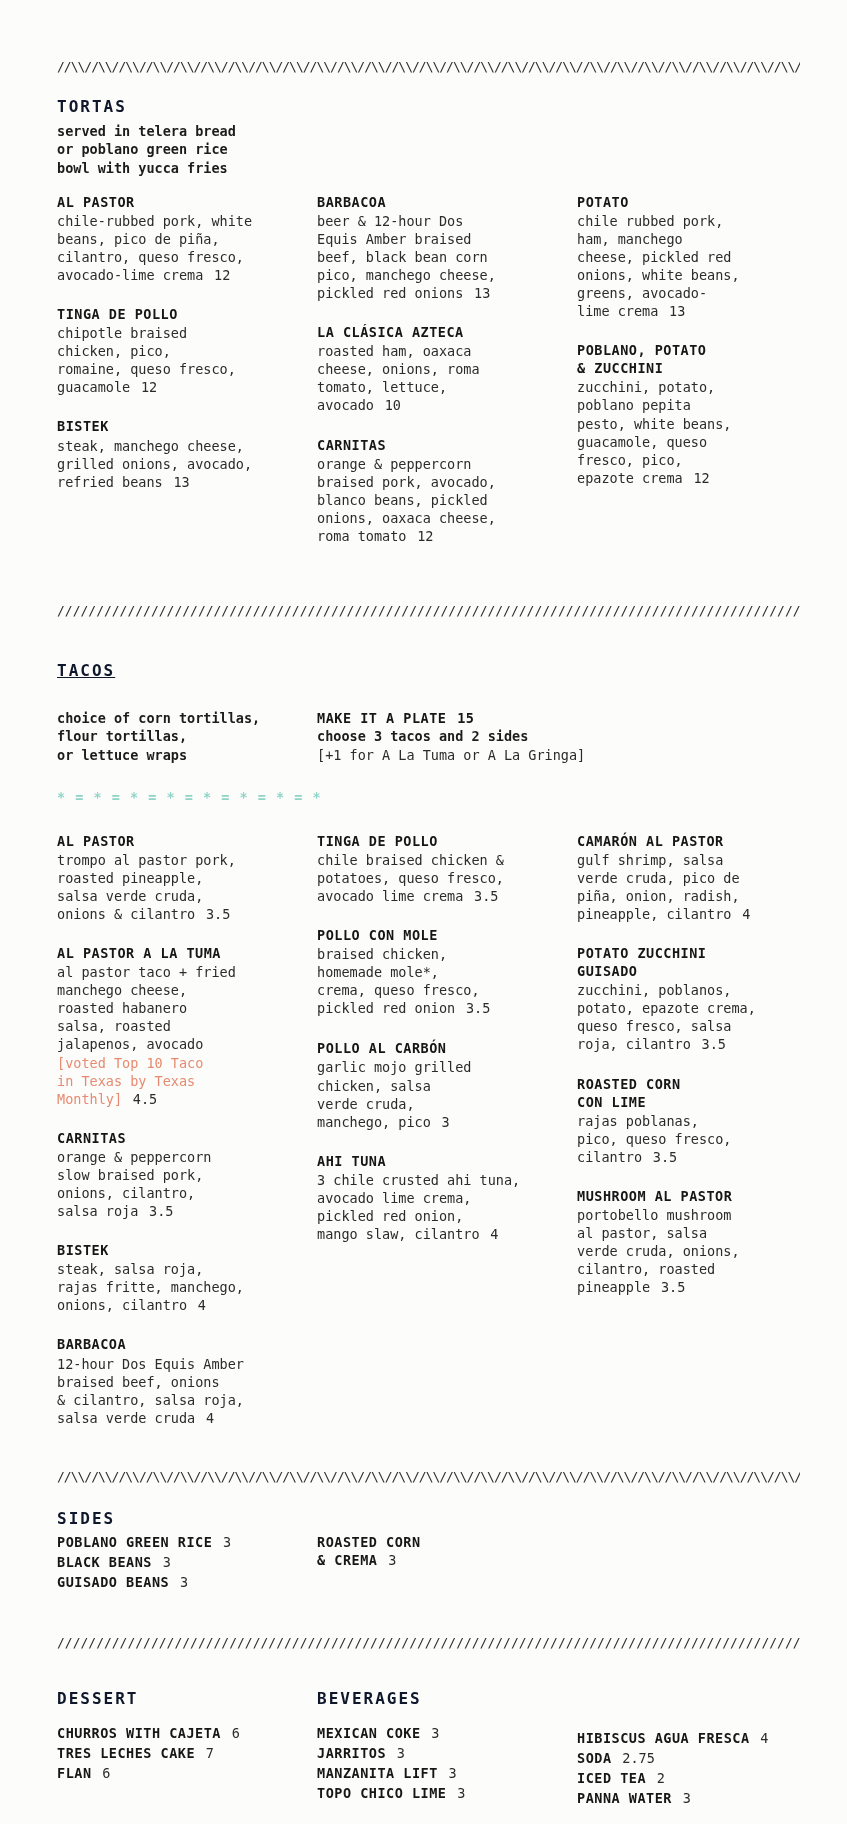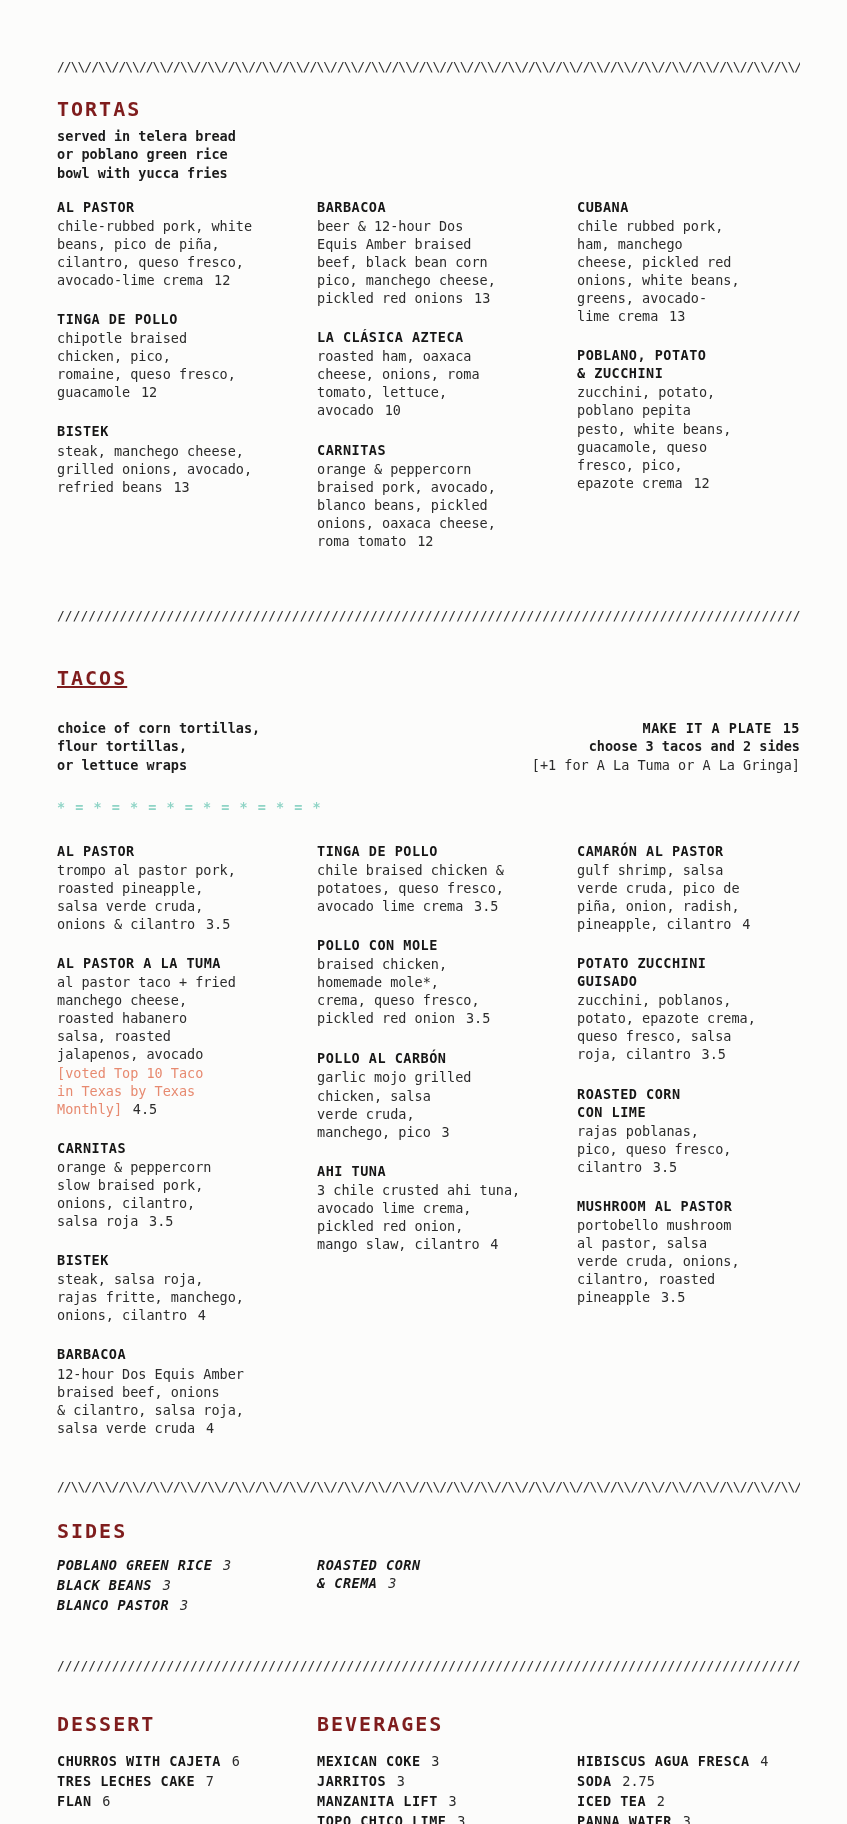--- a/index.html
+++ b/index.html
@@ -13,22 +13,22 @@
   }
   .menu { padding: 58px 47px 60px 57px; }
 
   .divider {
     white-space: nowrap; overflow: hidden; width: 100%;
     font-size: 13px; color: #2e2e2e; letter-spacing: 0;
   }
   .divider.zigzag { letter-spacing: -1px; }
 
   .section-title {
-    font-size: 20px; font-weight: 700; letter-spacing: 2px;
-    color: #7f1d1d; line-height: 1.25;
+    font-size: 16px; font-weight: 700; letter-spacing: 2px;
+    color: #0f172a; line-height: 1.25;
   }
 
   .cols3 { display: grid; grid-template-columns: repeat(3, 1fr); column-gap: 37px; }
 
   
   .tortas-title { margin-top: 22px; }
   .subtitle { font-weight: 700; white-space: pre-line; margin-top: 5px; color: #1c1c1c; }
   .tortas-grid { margin-top: 16px; }
 
   
@@ -41,37 +41,37 @@
   }
   .item-body { white-space: pre-line; }
   .item-price { margin-left: 0.8em; white-space: pre; }
   .item-note { color: var(--note-orange, #e78a70); }
 
   
   .divider-pretacos { margin-top: 36px; }
   .tacos-title { margin-top: 42px; text-decoration: underline; }
   .tacos-intro { margin-top: 28px; }
   .intro-left { font-weight: 700; white-space: pre-line; color: #1c1c1c; }
-  .plate { grid-column: 2 / 4; text-align: right; }
+  .plate { grid-column: 2 / 4; }
   .plate-line1 { font-weight: 700; letter-spacing: 0.5px; color: #161616; }
   .plate-line2 { font-weight: 700; color: #1c1c1c; }
   .plate-line3 { color: #2b2b2b; }
   .stars {
     color: var(--star-teal, #8fd4c6); font-weight: 700;
     letter-spacing: 1px; margin: 24px 0 26px 0;
   }
 
   
   .inline-list .item { margin-bottom: 2px; margin-top: 0; }
   .inline-list .item-name { display: inline; margin-bottom: 0; }
   .inline-list .item-body { display: inline; }
 
   .divider-presides { margin-top: 20px; }
   .sides-title { margin-top: 24px; }
-  .sides-grid { margin-top: 12px; font-style: italic; }
+  .sides-grid { margin-top: 4px; }
 
   .divider-predessert { margin-top: 40px; }
   .bottom-grid { margin-top: 38px; }
   .bottom-grid .section-title { margin-bottom: 15px; }
   .col-offset { padding-top: 40px; }
 </style>
 </head>
 <body style="--bg: #fcfcfb; --fg: #2b2b2b;">
 
 <div class="menu">
@@ -126,21 +126,21 @@
             <div class="item-name">CARNITAS</div>
             <div class="item-body"><span class="item-desc">orange &amp; peppercorn
 braised pork, avocado,
 blanco beans, pickled
 onions, oaxaca cheese,
 roma tomato</span><span class="item-price">12</span></div>
           </div>
         </div>
       <div class="col">
           <div class="item">
-            <div class="item-name">CUBANA</div>
+            <div class="item-name">POTATO</div>
             <div class="item-body"><span class="item-desc">chile rubbed pork,
 ham, manchego
 cheese, pickled red
 onions, white beans,
 greens, avocado-
 lime crema</span><span class="item-price">13</span></div>
           </div>
           <div class="item">
             <div class="item-name">POBLANO, POTATO
 &amp; ZUCCHINI</div>
@@ -276,21 +276,21 @@
   </section>
 
   <div class="divider zigzag divider-presides">//\\//\\//\\//\\//\\//\\//\\//\\//\\//\\//\\//\\//\\//\\//\\//\\//\\//\\//\\//\\//\\//\\//\\//\\//\\//\\//\\//\\//\\//\\//</div>
 
   <section>
     <h1 class="section-title sides-title">SIDES</h1>
     <div class="cols3 sides-grid">
       <div class="col inline-list">
           <div class="item"><div class="item-name">POBLANO GREEN RICE</div><div class="item-body"><span class="item-price">3</span></div></div>
           <div class="item"><div class="item-name">BLACK BEANS</div><div class="item-body"><span class="item-price">3</span></div></div>
-          <div class="item"><div class="item-name">BLANCO PASTOR</div><div class="item-body"><span class="item-price">3</span></div></div>
+          <div class="item"><div class="item-name">GUISADO BEANS</div><div class="item-body"><span class="item-price">3</span></div></div>
         </div>
       <div class="col inline-list">
           <div class="item"><div class="item-name">ROASTED CORN
 &amp; CREMA</div><div class="item-body"><span class="item-price">3</span></div></div>
         </div>
     </div>
   </section>
 
   <div class="divider divider-predessert">//////////////////////////////////////////////////////////////////////////////////////////////////////////////////////</div>
 

